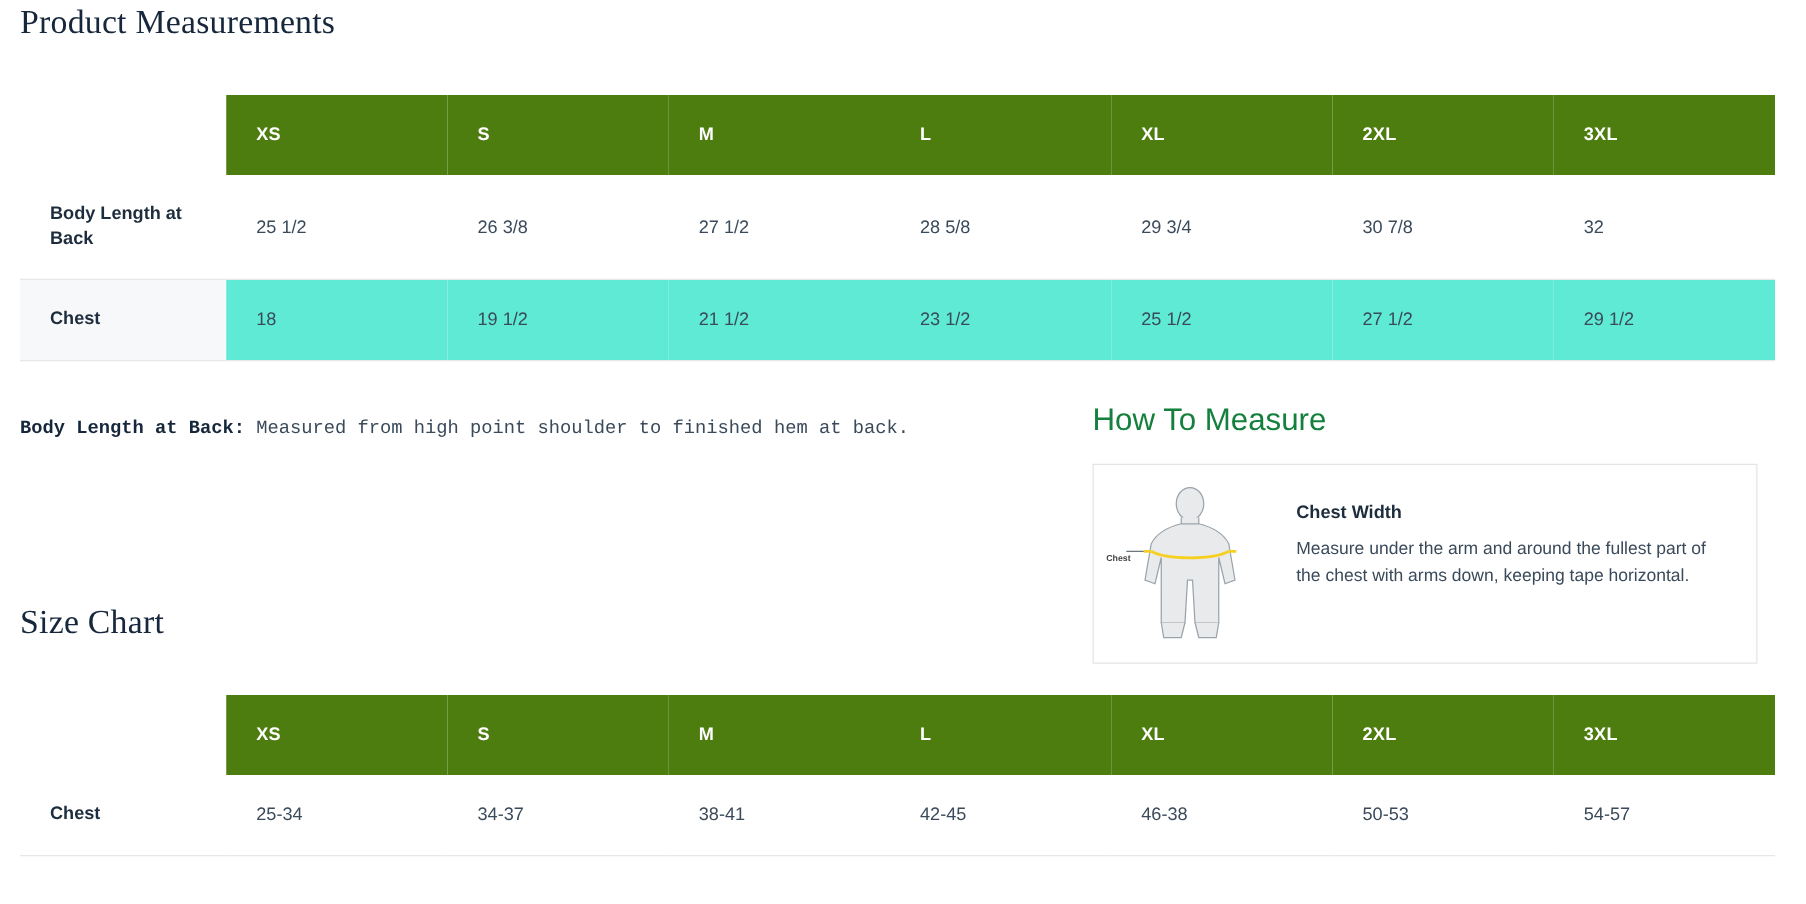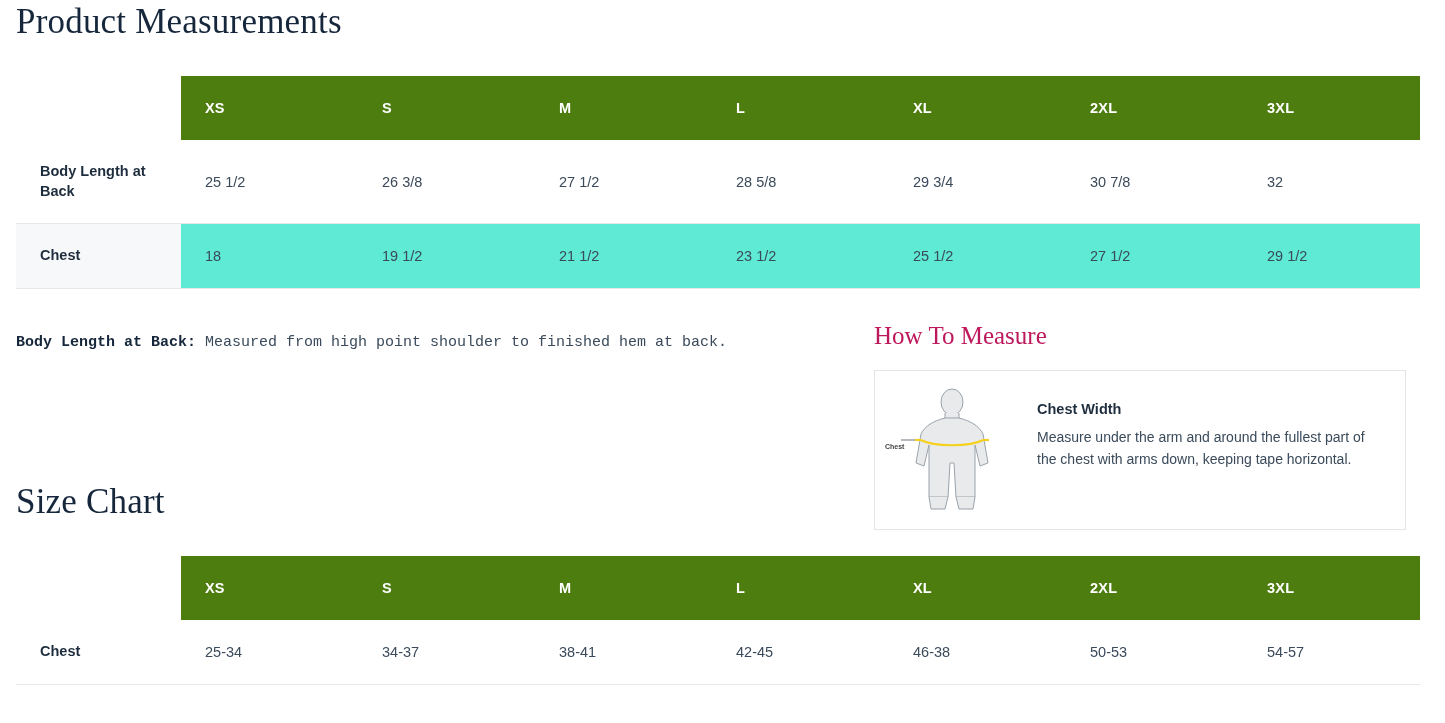--- a/index.html
+++ b/index.html
@@ -14,21 +14,21 @@
     color: #2f3d4c;
   }
   .page {
     position: relative;
     width: 1445px;
     height: 723px;
     padding: 0 16px;
   }
   .section-title {
     font-family: "Liberation Serif", serif;
-    font-size: 35px;
+    font-size: 27px;
     font-weight: 400;
     color: #16273c;
     letter-spacing: 0.2px;
     margin: 0;
   }
   #product-measurements-title { position: absolute; left: 16px; top: 2px; }
   #size-chart-title { position: absolute; left: 16px; top: 482px; }
 
   
   table.measure-table {
@@ -79,24 +79,24 @@
     color: #3a4a5a;
     line-height: 1.5;
     margin-bottom: 24px;
     font-family: Liberation Mono, monospace;
   }
   .note-line b { color: #16273c; }
 
   
   .howto { position: absolute; left: 874px; top: 322px; width: 532px; }
   .howto h3 {
-    font-family: Liberation Serif, serif;
+    font-family: Liberation Sans, sans-serif;
     font-size: 25px;
     font-weight: 400;
-    color: #be185d;
+    color: #15803d;
     margin: 0 0 20px 0;
   }
   .howto-card {
     border: 1px solid #e2e5e8;
     background: #fff;
     display: flex;
     align-items: flex-start;
     padding: 14px 16px 14px 10px;
     min-height: 152px;
   }

